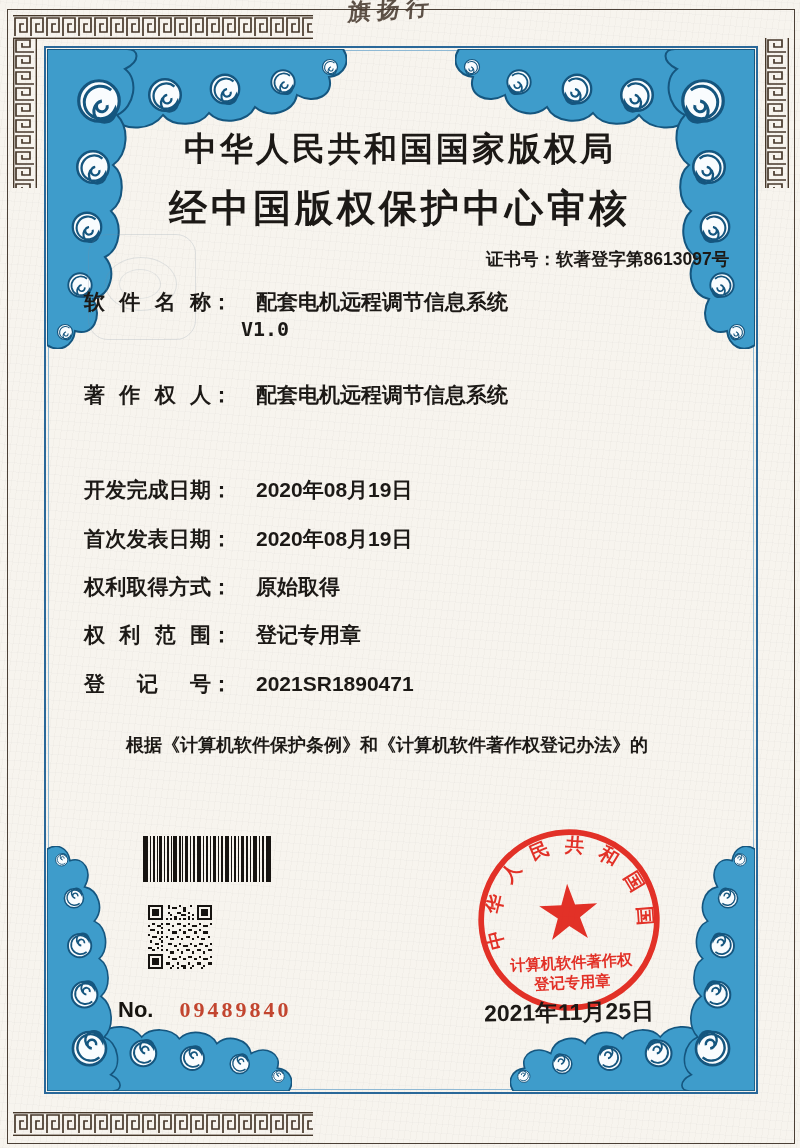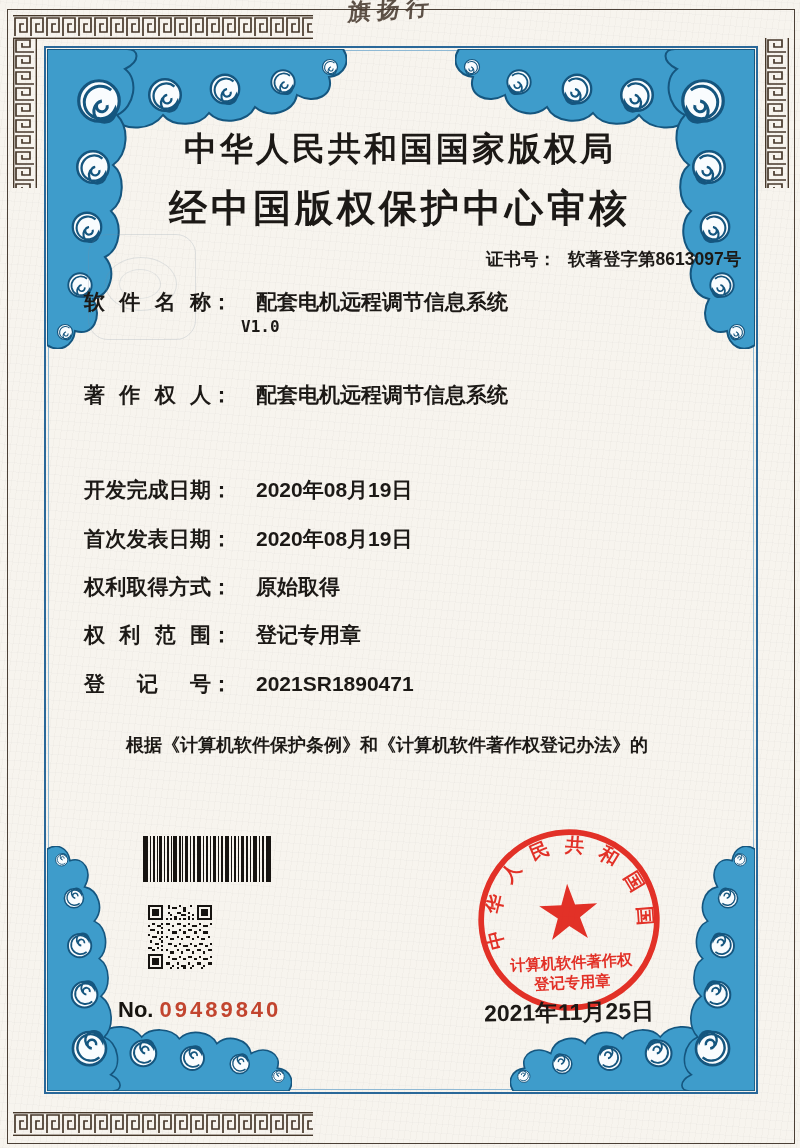--- a/index.html
+++ b/index.html
@@ -38,38 +38,38 @@
   .emboss .c1{position:absolute;left:16px;top:22px;width:70px;height:52px;
     border:1.5px solid rgba(120,140,158,.35);border-radius:50%;}
   .emboss .c2{position:absolute;left:30px;top:34px;width:40px;height:28px;
     border:1px solid rgba(120,140,158,.3);border-radius:50%;}
   
   .authority{position:absolute;left:0;right:0;top:127px;text-align:center;
     font-size:33px;font-weight:900;letter-spacing:3px;}
   .cert-title{position:absolute;left:0;right:0;top:183px;text-align:center;
     font-size:38px;font-weight:900;letter-spacing:4px;}
   .certline{position:absolute;left:486px;top:247px;font-size:17.5px;font-weight:bold;white-space:nowrap;}
-  .certline .lbl{margin-right:12px;}
+  .certline .lbl{}
   
   .row{position:absolute;left:84px;font-size:21px;font-weight:bold;white-space:nowrap;}
   .flabel{display:inline-flex;justify-content:space-between;width:127px;vertical-align:bottom;}
   .fcolon{display:inline-block;}
   .fval{margin-left:24px;}
-  .val2{position:absolute;left:241px;top:317px;font-size:16px;font-weight:bold;
+  .val2{position:absolute;left:241px;top:317px;font-size:20px;font-weight:bold;
     font-family:"DejaVu Sans Mono","Liberation Mono",monospace;}
   
   .statement{position:absolute;left:84px;top:720px;width:660px;font-size:18px;font-weight:600;line-height:50px;}
   .statement .l1{text-indent:42px;}
   
   .barcode{position:absolute;left:143px;top:836px;}
   .qrcode{position:absolute;left:148px;top:905px;}
   .serial{position:absolute;left:118px;top:997px;font-size:22px;white-space:nowrap;}
   .serial .no{font-family:Liberation Sans, sans-serif;font-weight:bold;color:#17140f;}
-  .serial .num{margin-left:6px;color:#c2452f;font-weight:bold;letter-spacing:3px;
-    font-family:Liberation Sans, sans-serif;}
+  .serial .num{margin-left:26px;color:#c2452f;font-weight:bold;letter-spacing:3px;
+    font-family:Liberation Serif, serif;}
   .seal{position:absolute;left:464px;top:815px;width:210px;height:210px;transform:rotate(-3deg);opacity:.94;}
   .issue-date{position:absolute;left:484px;top:997px;font-size:23px;font-weight:bold;transform:rotate(-1deg);}
 </style>
 </head>
 <body>
 
 <div class="page">
 
   <svg width="0" height="0" style="position:absolute" aria-hidden="true">
     <defs>

